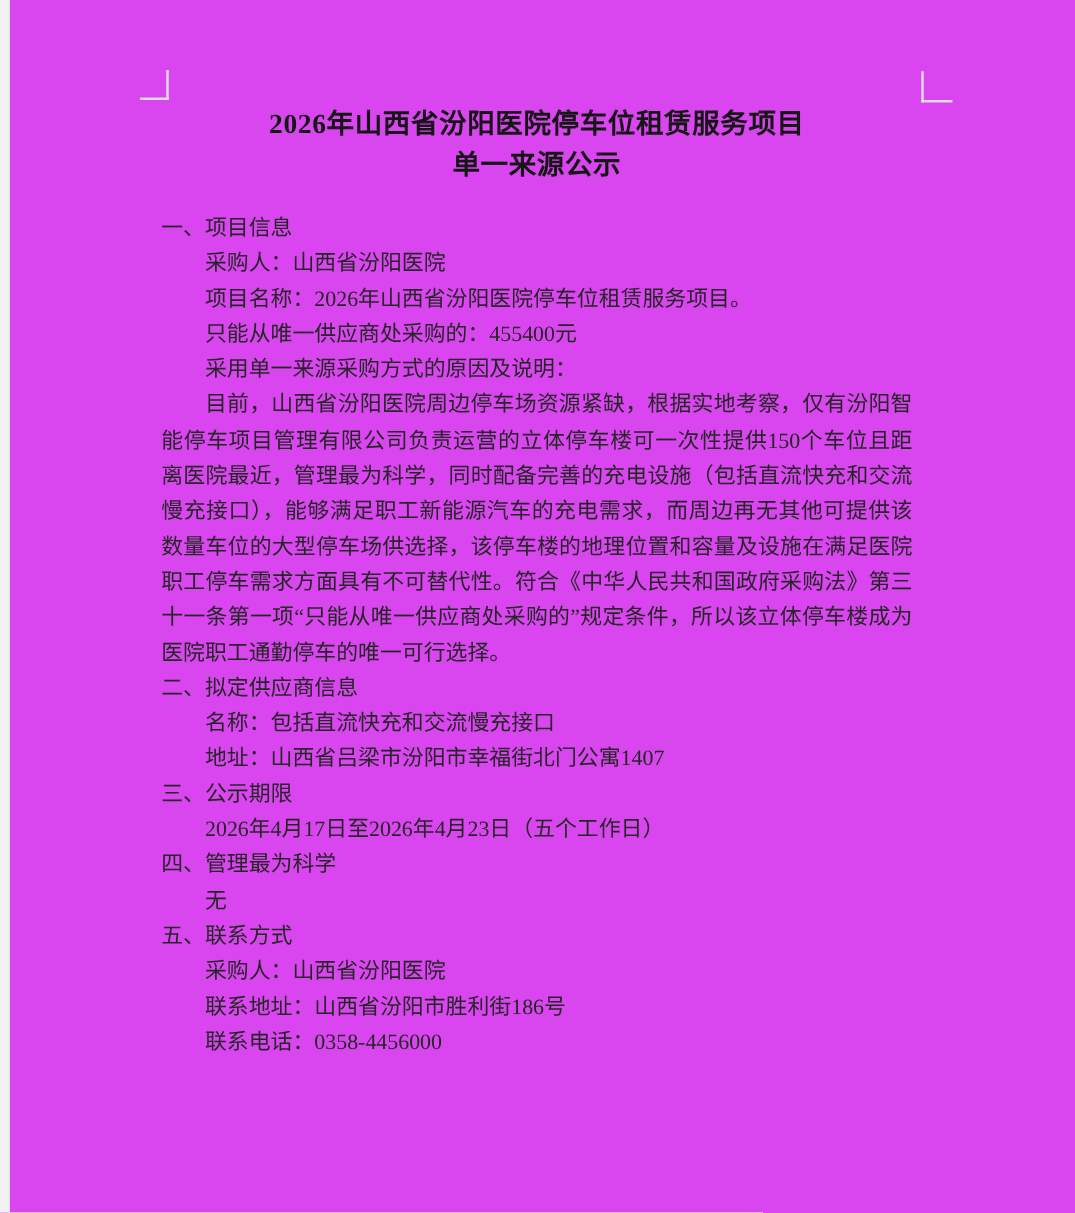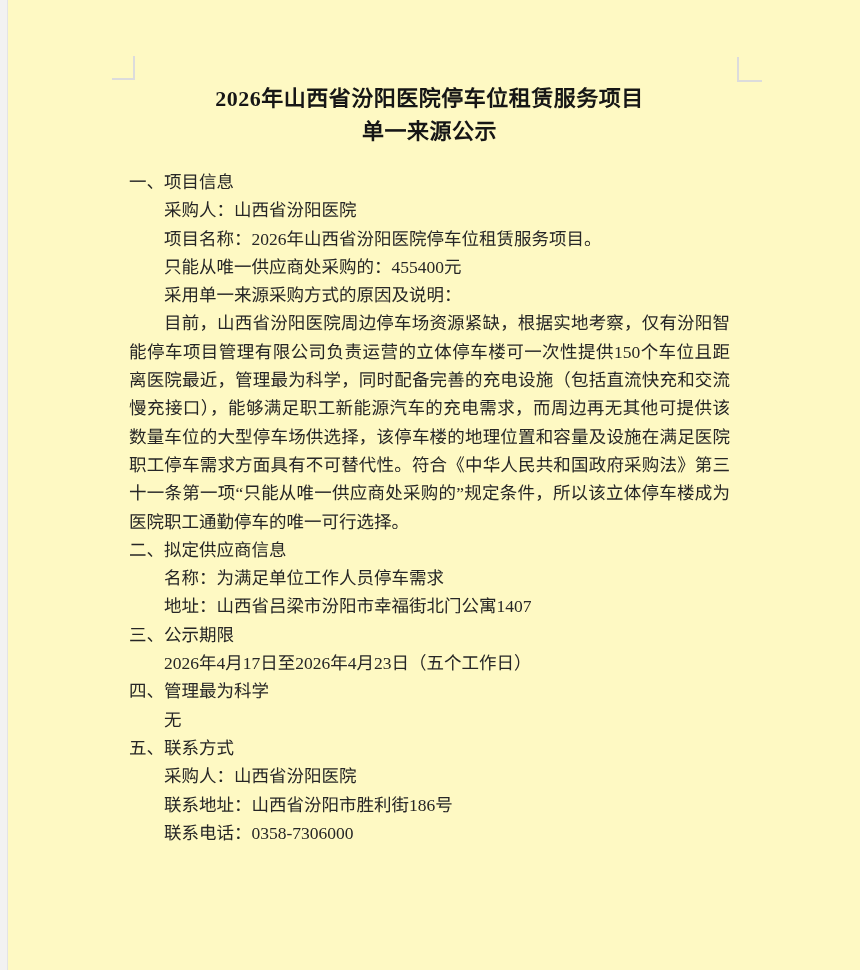--- a/index.html
+++ b/index.html
@@ -4,21 +4,21 @@
 <style>
   html, body {
     margin: 0;
     padding: 0;
     background: #ffffff;
   }
   .page {
     position: relative;
     width: 860px;
     height: 970px;
-    background: #fef9c3;
+    background: #d946ef;
     overflow: hidden;
     font-family: "Liberation Serif", "DejaVu Serif", serif;
     color: #2b2b2b;
   }
   
   .scan-edge-left {
     position: absolute;
     left: 0; top: 0;
     width: 7px; height: 970px;
     background: #f2f2f2;
@@ -88,28 +88,28 @@
     <h2>单一来源公示</h2>
 
     <p class="heading">一、项目信息</p>
     <p class="para">采购人：山西省汾阳医院</p>
     <p class="para">项目名称：2026年山西省汾阳医院停车位租赁服务项目。</p>
     <p class="para">只能从唯一供应商处采购的：455400元</p>
     <p class="para">采用单一来源采购方式的原因及说明：</p>
     <p class="para">目前，山西省汾阳医院周边停车场资源紧缺，根据实地考察，仅有汾阳智能停车项目管理有限公司负责运营的立体停车楼可一次性提供150个车位且距离医院最近，管理最为科学，同时配备完善的充电设施（包括直流快充和交流慢充接口），能够满足职工新能源汽车的充电需求，而周边再无其他可提供该数量车位的大型停车场供选择，该停车楼的地理位置和容量及设施在满足医院职工停车需求方面具有不可替代性。符合《中华人民共和国政府采购法》第三十一条第一项“只能从唯一供应商处采购的”规定条件，所以该立体停车楼成为医院职工通勤停车的唯一可行选择。</p>
 
     <p class="heading">二、拟定供应商信息</p>
-    <p class="para">名称：为满足单位工作人员停车需求</p>
+    <p class="para">名称：包括直流快充和交流慢充接口</p>
     <p class="para">地址：山西省吕梁市汾阳市幸福街北门公寓1407</p>
 
     <p class="heading">三、公示期限</p>
     <p class="para">2026年4月17日至2026年4月23日（五个工作日）</p>
 
     <p class="heading">四、管理最为科学</p>
     <p class="para">无</p>
 
     <p class="heading">五、联系方式</p>
     <p class="para">采购人：山西省汾阳医院</p>
     <p class="para">联系地址：山西省汾阳市胜利街186号</p>
-    <p class="para">联系电话：0358-7306000</p>
+    <p class="para">联系电话：0358-4456000</p>
 
   </div>
 </div>
 
 </body></html>

